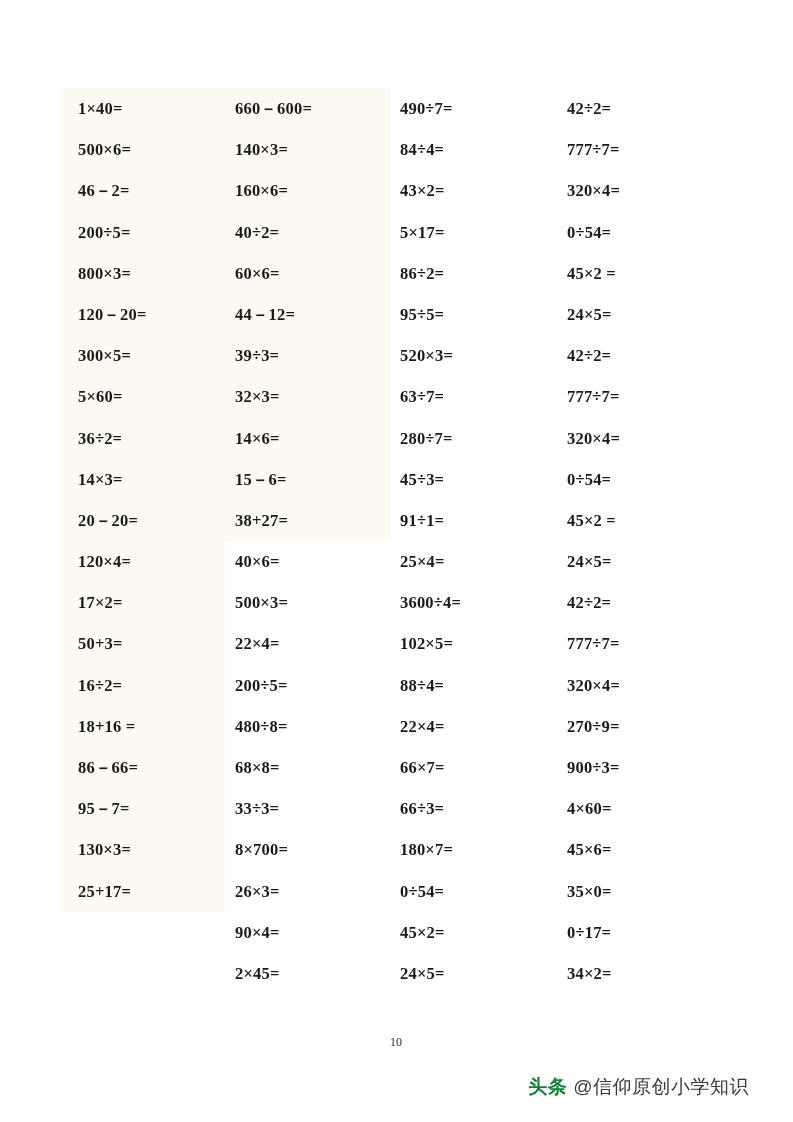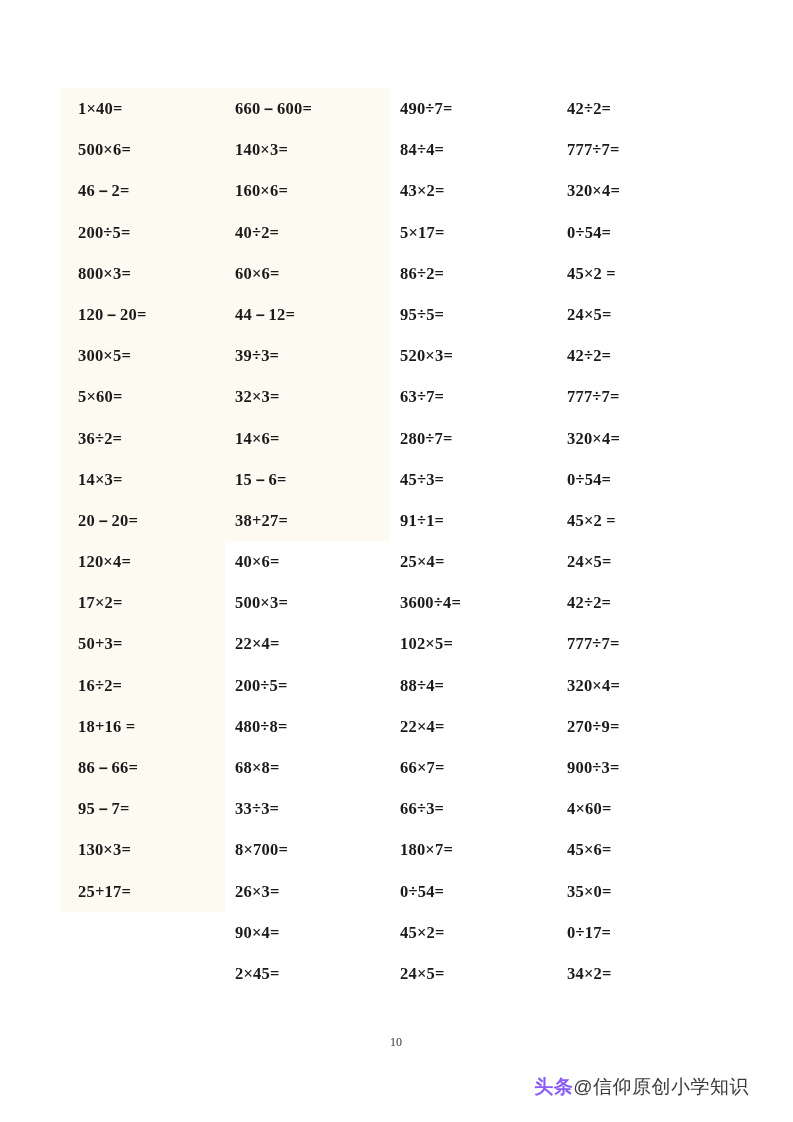--- a/index.html
+++ b/index.html
@@ -88,21 +88,22 @@
     align-items: center;
     font-size: 19px;
     color: #3a3a3a;
     font-family: "Liberation Sans", sans-serif;
     font-weight: 700;
     letter-spacing: 0.5px;
   }
   .watermark .wm-logo {
     font-size: 19px;
     font-weight: 700;
-    color: #8b5cf6;
+    margin-right: 6px;
+    color: #15803d;
   }
   .watermark .wm-text {
     font-weight: 400;
   }
 </style>
 </head>
 <body>
 
 <div class="page">
 

